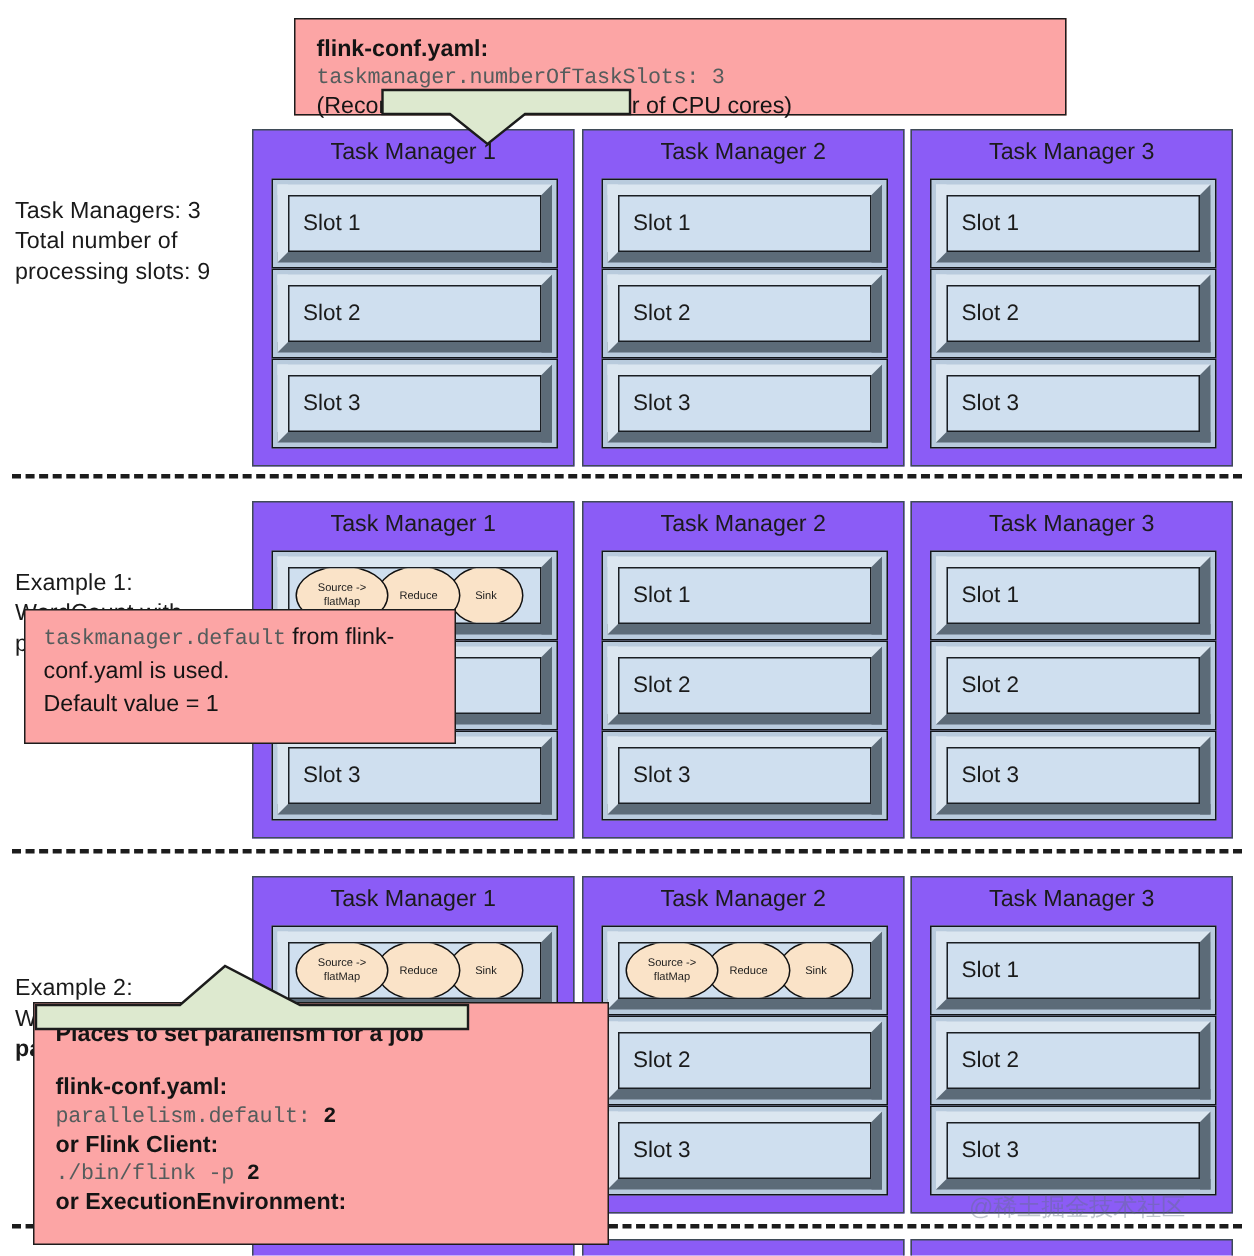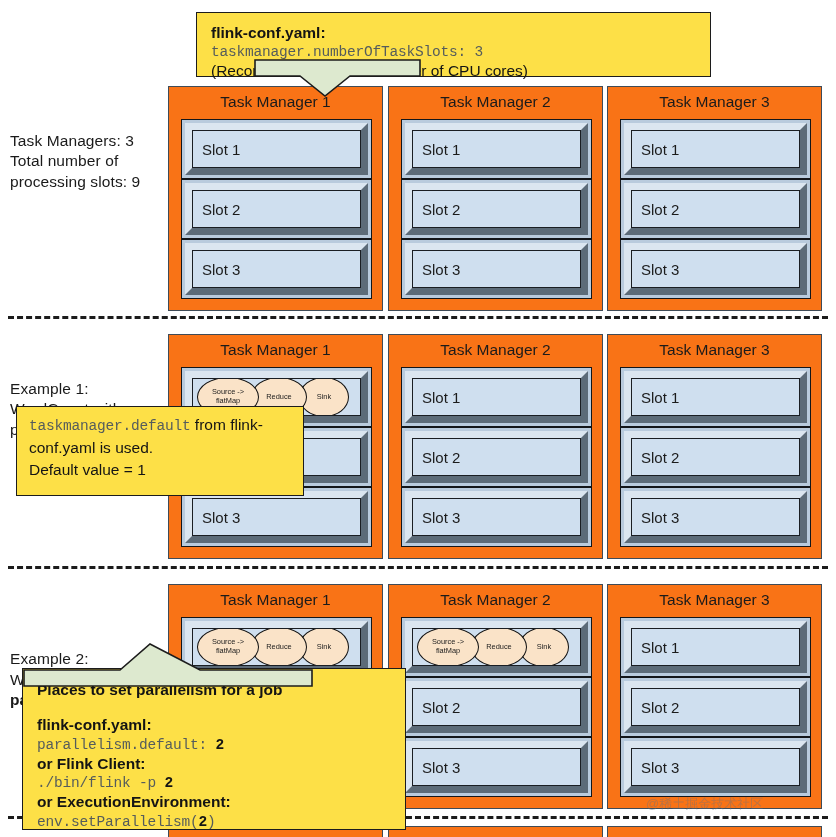--- a/index.html
+++ b/index.html
@@ -26,21 +26,21 @@
 
   
   .sep{
     position:absolute;left:8px;width:820px;height:0;
     border-top:3px dashed #1c1c1c;
   }
 
   
   .tm{
     position:absolute;
-    background:#f97316;
+    background:#8b5cf6;
     border:1.6px solid #3f4b57;
     box-sizing:border-box;
     overflow:hidden;
   }
   .tm-title{
     position:absolute;left:0;right:0;top:6px;
     text-align:center;
     font-size:15.5px;
     color:#1b1b1b;
   }
@@ -99,37 +99,37 @@
   
   .callout{
     position:absolute;
     background:#dde9cf;
     box-sizing:border-box;
     z-index:40;
   }
   .callout .co-body{
     position:absolute;left:0;right:0;top:0;bottom:0;
     border:1.6px solid #1c1c1c;
-    background:#fde047;
+    background:#fca5a5;
     box-sizing:border-box;
     padding:9px 12px 8px 14px;
   }
   .callout-svg{position:absolute;left:0;top:0;overflow:visible;z-index:41;}
 
   .co-line{font-size:15.5px;color:#141414;line-height:1.45;white-space:pre-wrap;}
   .co-line.bold{font-weight:bold;}
   .mono{font-family:"Liberation Mono","DejaVu Sans Mono",monospace;font-size:14.5px;color:#555c5c;letter-spacing:-.2px;}
   .mono b{color:#141414;font-weight:bold;}
   .co-gap{height:13px;}
 
   
   .wm{
     position:absolute;
     color:rgba(95,112,130,.40);
-    font-size:13px;
+    font-size:16px;
     white-space:nowrap;
     z-index:60;
     pointer-events:none;
   }
   .wm.wm2{font-size:15px;color:rgba(95,112,130,.45);}
 </style>
 </head>
 <body>
 
 <div class="stage">
@@ -395,19 +395,18 @@
   </svg>
   <div class="callout" style="left:22px;top:668px;width:384px;height:162px;">
     <div class="co-body" style="padding:10px 10px 8px 14px;">
       <div class="co-line bold">Places to set parallelism for a job</div>
       <div class="co-gap"></div>
       <div class="co-line bold">flink-conf.yaml:</div>
       <div class="mono"><span>parallelism.default: </span><b>2</b></div>
       <div class="co-line bold">or Flink Client:</div>
       <div class="mono"><span>./bin/flink -p </span><b>2</b></div>
       <div class="co-line bold">or ExecutionEnvironment:</div>
-      <div class="mono"><span>env.setParallelism(</span><b>2</b><span>)</span></div>
     </div>
   </div>
 
   <div class="wm" style="left:646px;top:795px;">@稀土掘金技术社区</div>
 
 </div>
 
 </body></html>

